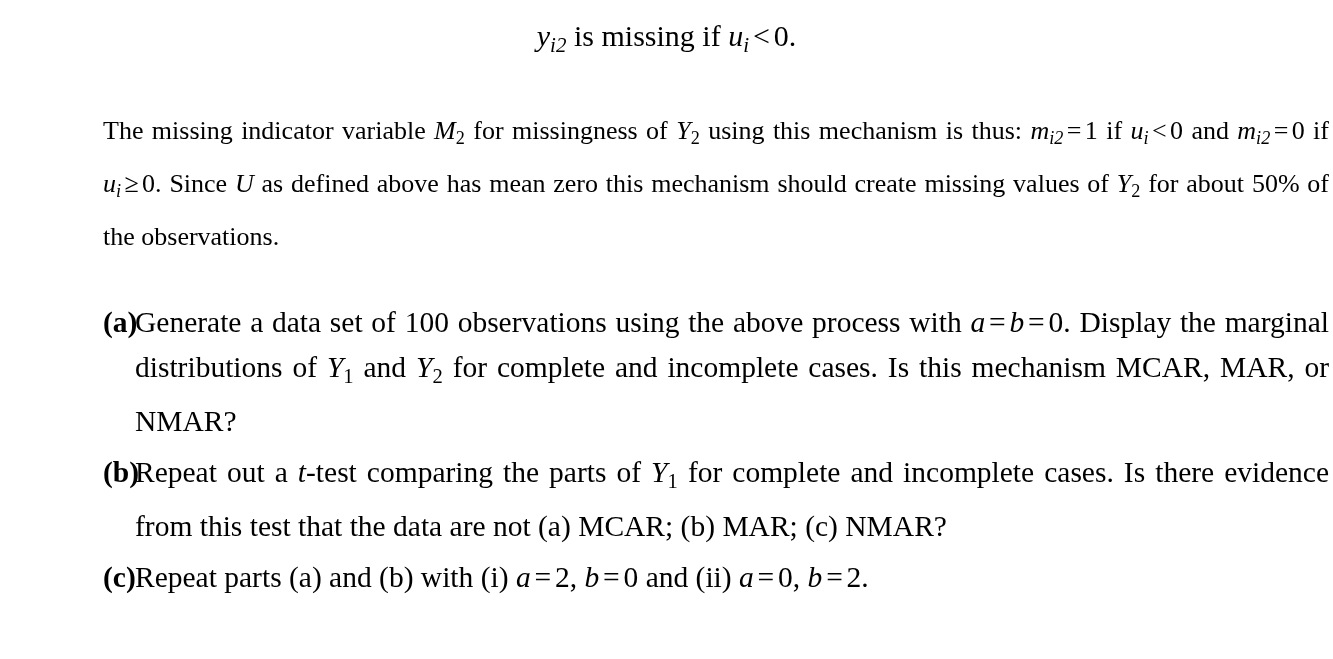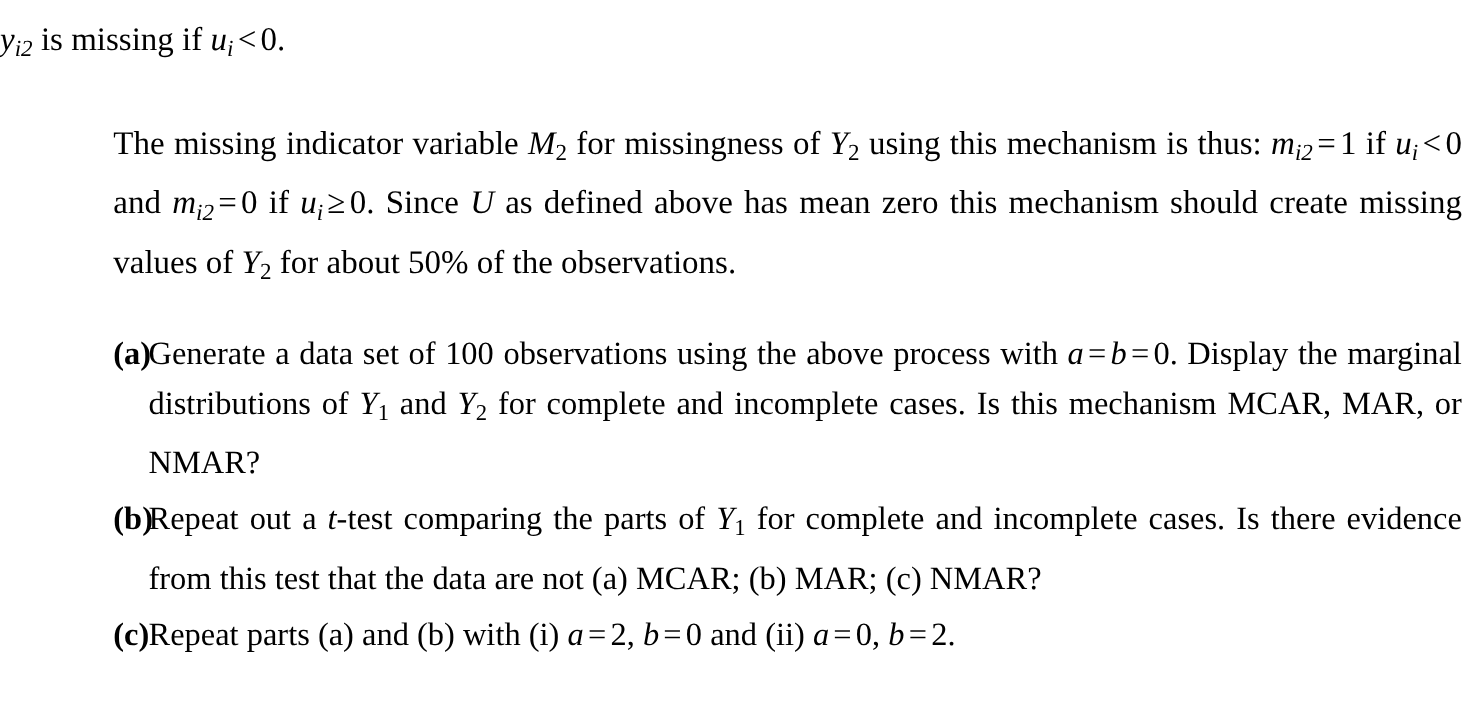--- a/index.html
+++ b/index.html
@@ -22,32 +22,33 @@
     height: 659px;
     box-sizing: border-box;
   }
 
   
   .display-eq {
     position: absolute;
     left: 0;
     top: 16px;
     width: 1333px;
+    text-align: center;
     font-size: 30px;
     line-height: 40px;
     white-space: nowrap;
   }
 
   
   .para {
     position: absolute;
     left: 103px;
     top: 108px;
     width: 1226px;
-    font-size: 30px;
+    font-size: 26px;
     line-height: 45px;
     text-align: justify;
     text-justify: inter-word;
     text-align-last: left;
   }
 
   
   .list {
     position: absolute;
     left: 103px;

